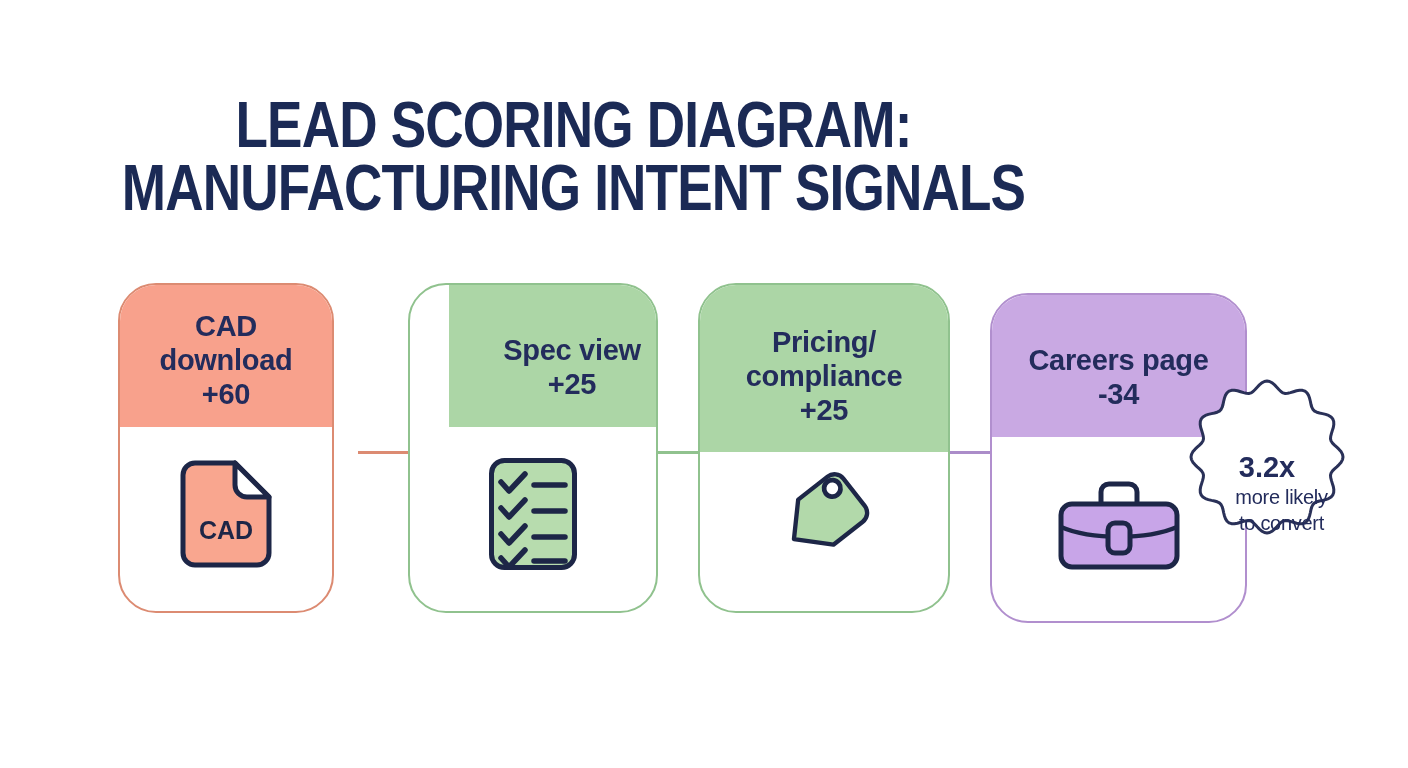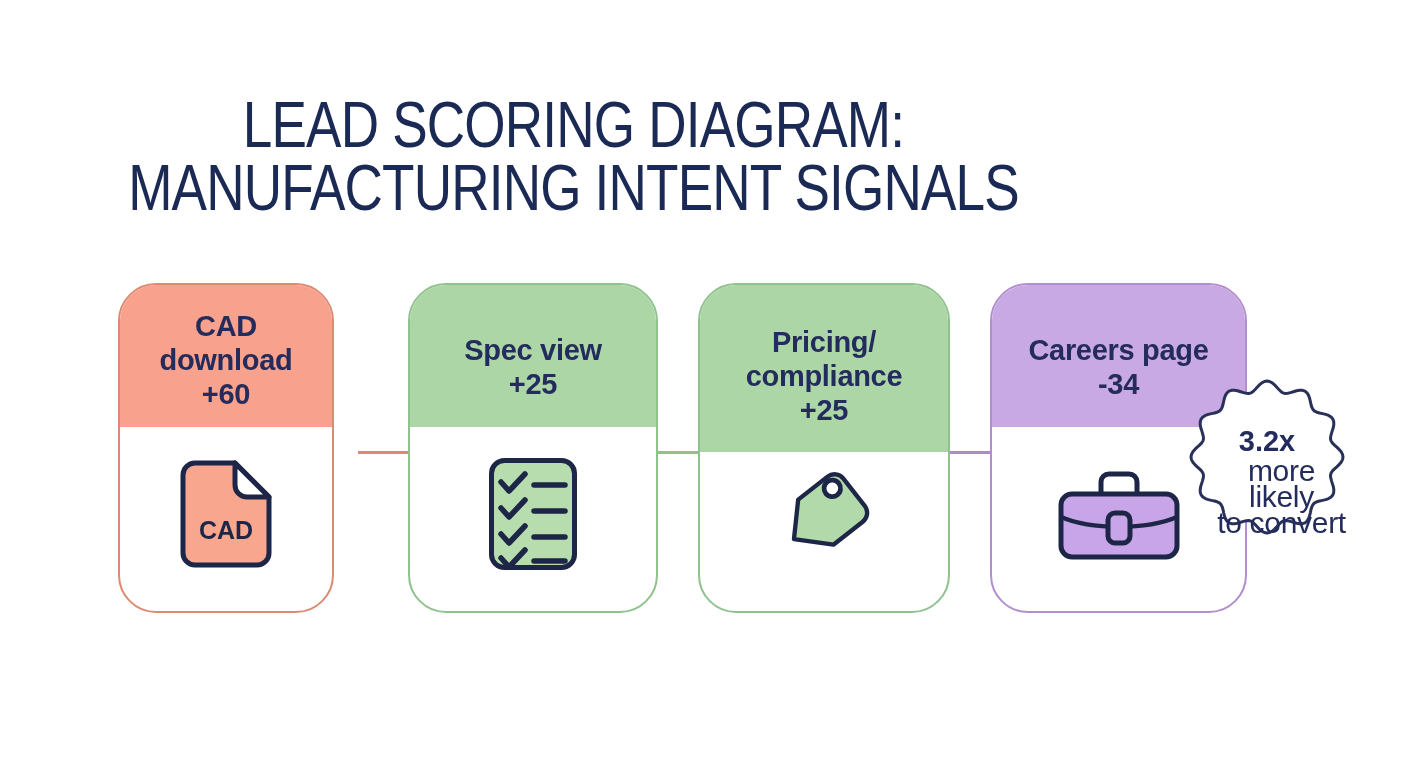--- a/index.html
+++ b/index.html
@@ -3,60 +3,60 @@
 <meta charset="utf-8">
 <style>
   html,body{margin:0;padding:0;background:#ffffff;}
   #canvas{
     position:relative;width:1408px;height:768px;background:#ffffff;overflow:hidden;
     font-family:"Liberation Sans", sans-serif;color:#212b5f;
   }
   
   .title{
     position:absolute;top:94px;left:0;width:1147px;text-align:center;
-    font-weight:normal;font-size:64px;line-height:63px;color:#1b2a55;letter-spacing:-1px;
+    font-weight:bold;font-size:64px;line-height:63px;color:#1b2a55;letter-spacing:-1px;
   }
   .title-line{transform:scaleX(0.83);transform-origin:50% 50%;white-space:nowrap;}
   
   .card{
     position:absolute;top:283px;height:330px;background:#ffffff;
     border-radius:38px;box-sizing:border-box;border:2px solid;overflow:hidden;
   }
   .card--1{left:118px;width:216px;border-color:#dc8b72;}
   .card--2{left:408px;width:250px;border-color:#90c28e;}
   .card--3{left:698px;width:252px;border-color:#90c28e;}
-  .card--4{left:990px;width:257px;border-color:#b18fce;}
+  .card--4{left:990px;width:257px;border-color:#b18fce;margin-top:10px;}
   .card__header{
     display:flex;flex-direction:column;align-items:center;justify-content:center;
     box-sizing:border-box;width:100%;
     font-weight:bold;font-size:29px;line-height:34px;color:#232c5c;text-align:center;
     letter-spacing:-0.3px;
   }
   .card--1 .card__header{height:142px;background:#f8a18c;padding-top:8px;}
-  .card--2 .card__header{height:142px;background:#acd6a6;padding-top:22px;}
+  .card--2 .card__header{height:142px;background:#acd6a6;padding-top:22px;margin-left:39px;}
   .card--3 .card__header{height:167px;background:#acd6a6;padding-top:14px;}
   .card--4 .card__header{height:142px;background:#c9a9e3;padding-top:22px;}
   .card__label{white-space:pre-line;}
   .card__score{white-space:nowrap;}
   .icon-wrap{position:absolute;left:50%;top:229px;transform:translate(-50%,-50%);line-height:0;}
   
   .connector{position:absolute;top:451px;height:3px;}
   .connector--1{left:358px;width:50px;background:#dc8b72;}
   .connector--2{left:658px;width:40px;background:#90c28e;}
   .connector--3{left:950px;width:40px;background:#ab8cc9;}
   
   .badge{position:absolute;left:1186px;top:378px;width:162px;height:158px;z-index:5;}
   .badge svg{position:absolute;left:0;top:0;}
   .badge__text{
     position:absolute;left:0;top:0;width:162px;height:158px;
     display:flex;flex-direction:column;align-items:center;justify-content:flex-end;
     text-align:center;color:#232c5c;
   }
   .badge__value{font-weight:bold;font-size:29px;line-height:34px;}
-  .badge__sub{font-size:30px;line-height:26px;white-space:pre-line;letter-spacing:-0.3px;margin-left:29px;}
+  .badge__sub{font-size:20px;line-height:26px;white-space:pre-line;letter-spacing:-0.3px;margin-left:29px;}
   
   .svg-label{font-family:"Liberation Sans", sans-serif;font-weight:bold;}
 </style>
 </head>
 <body>
 
 <div id="canvas">
 
   <div class="title">
     <div class="title-line">LEAD SCORING DIAGRAM:</div>

